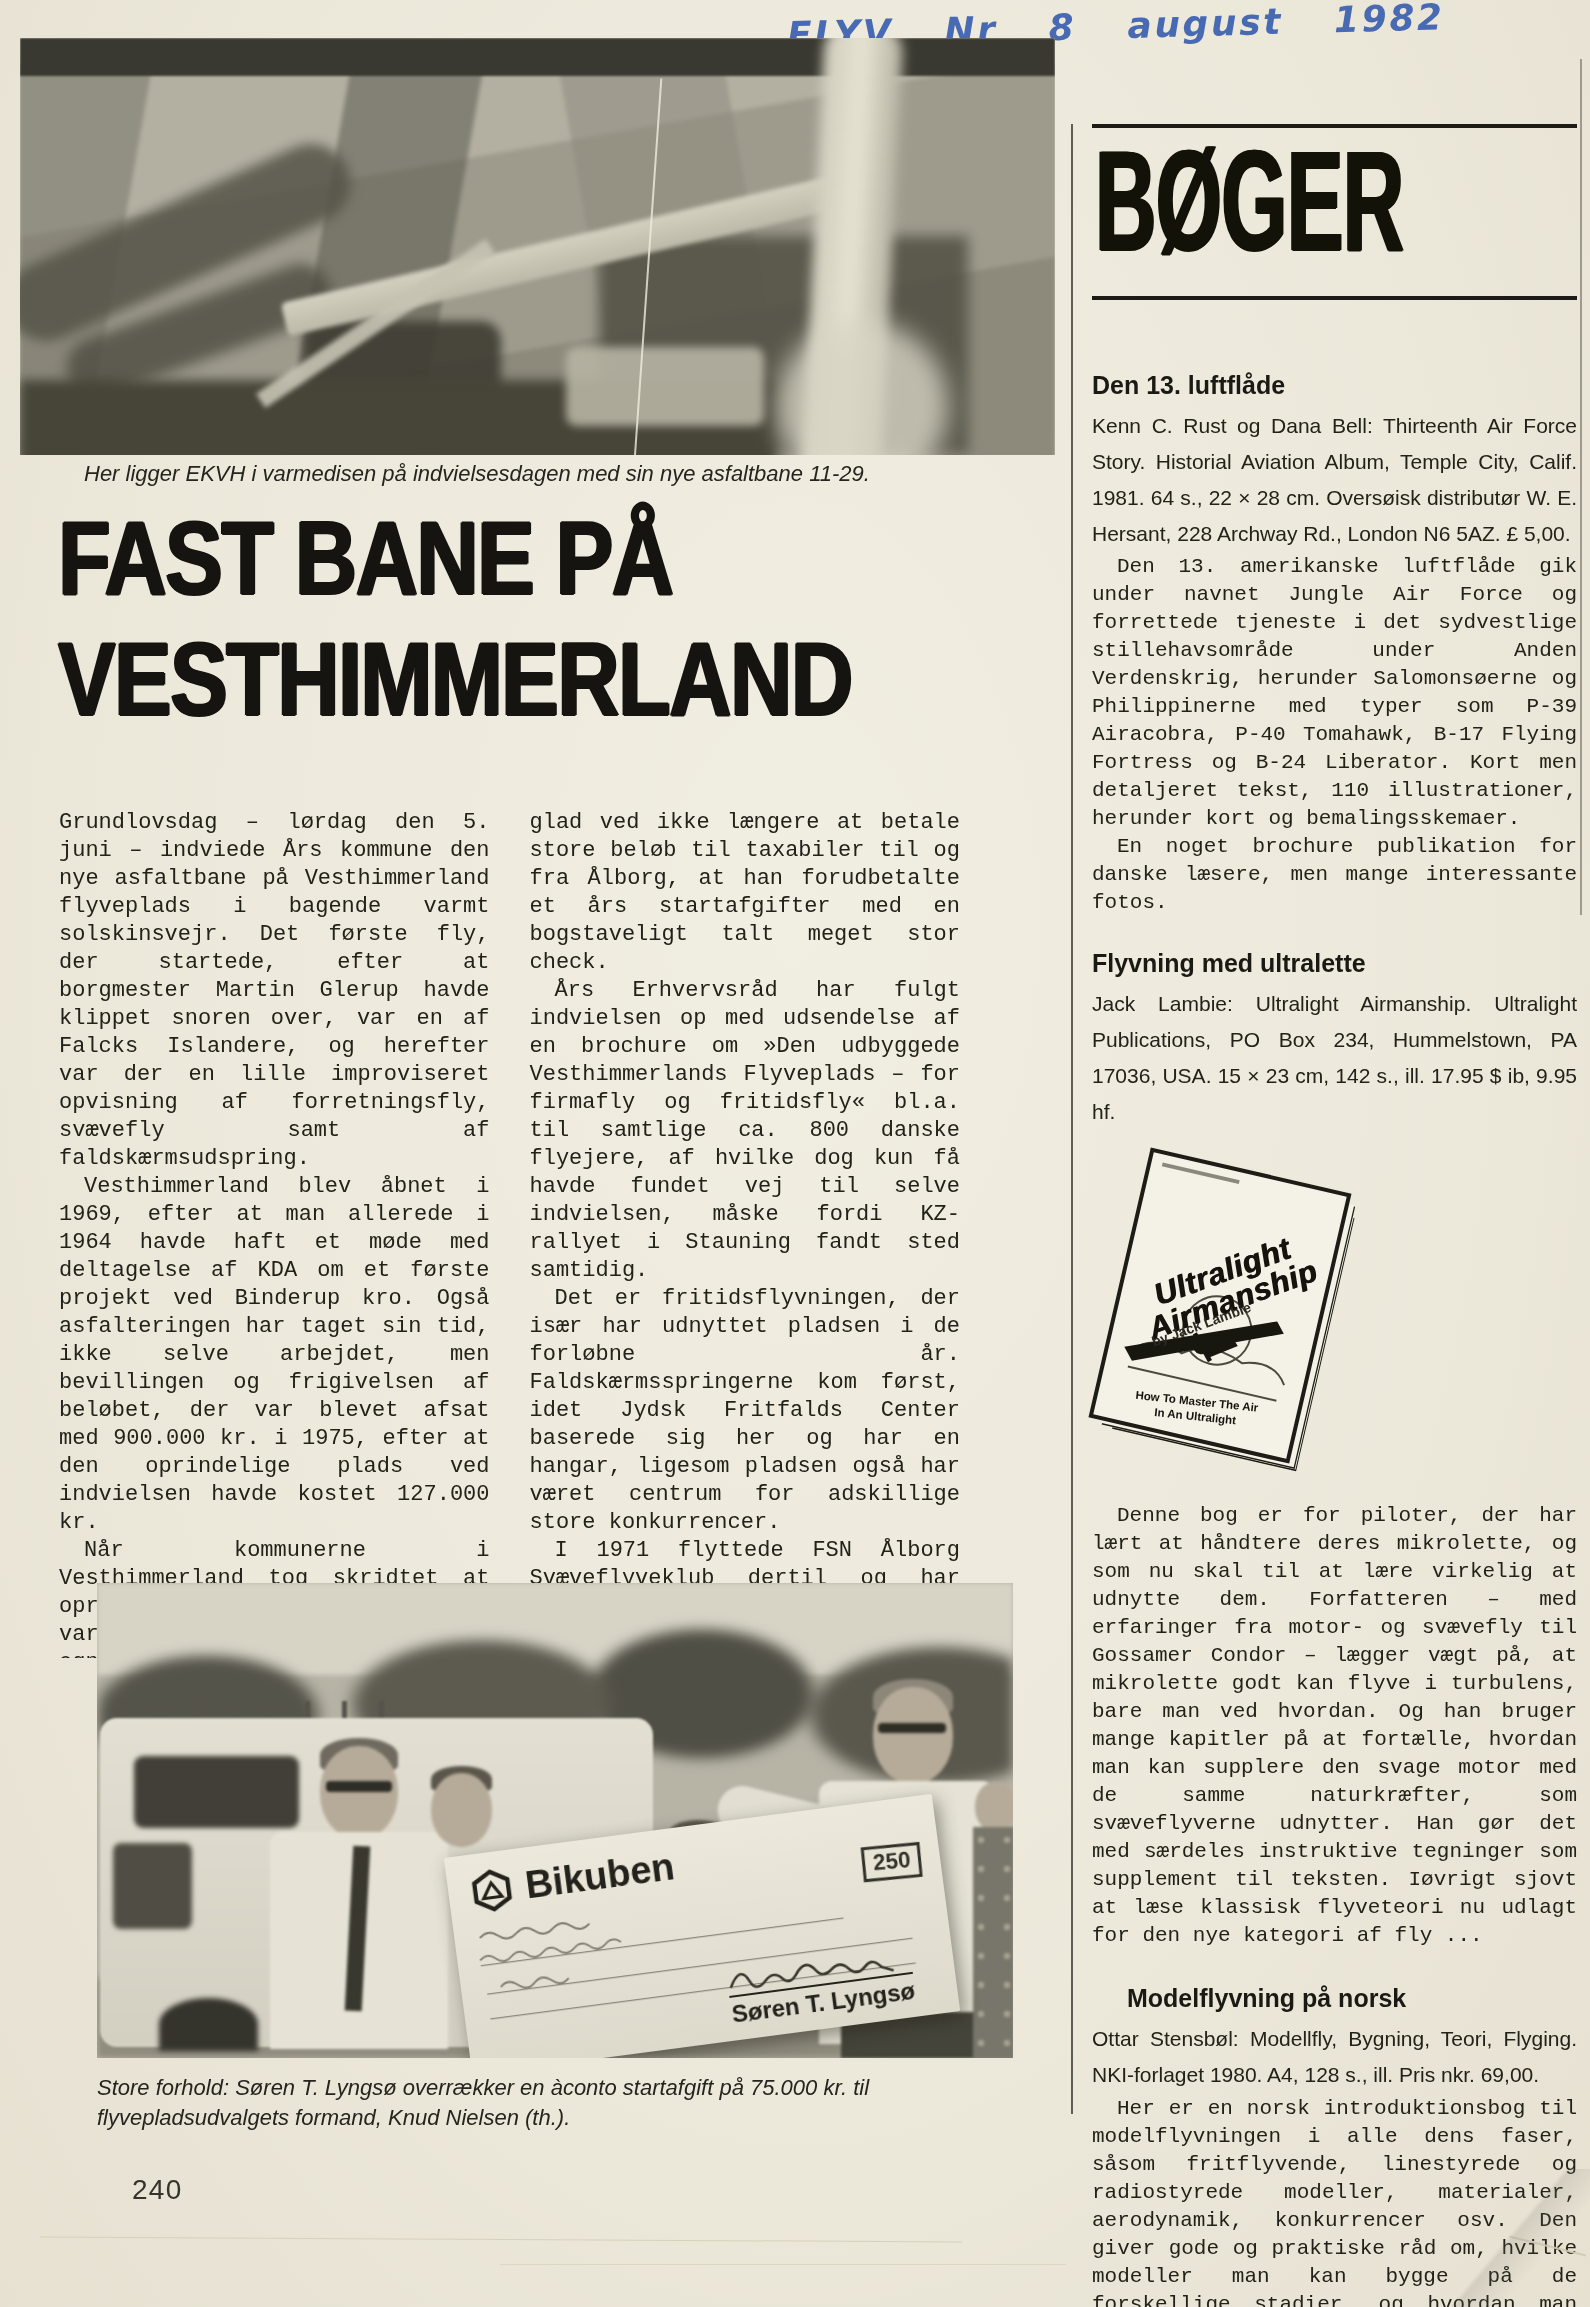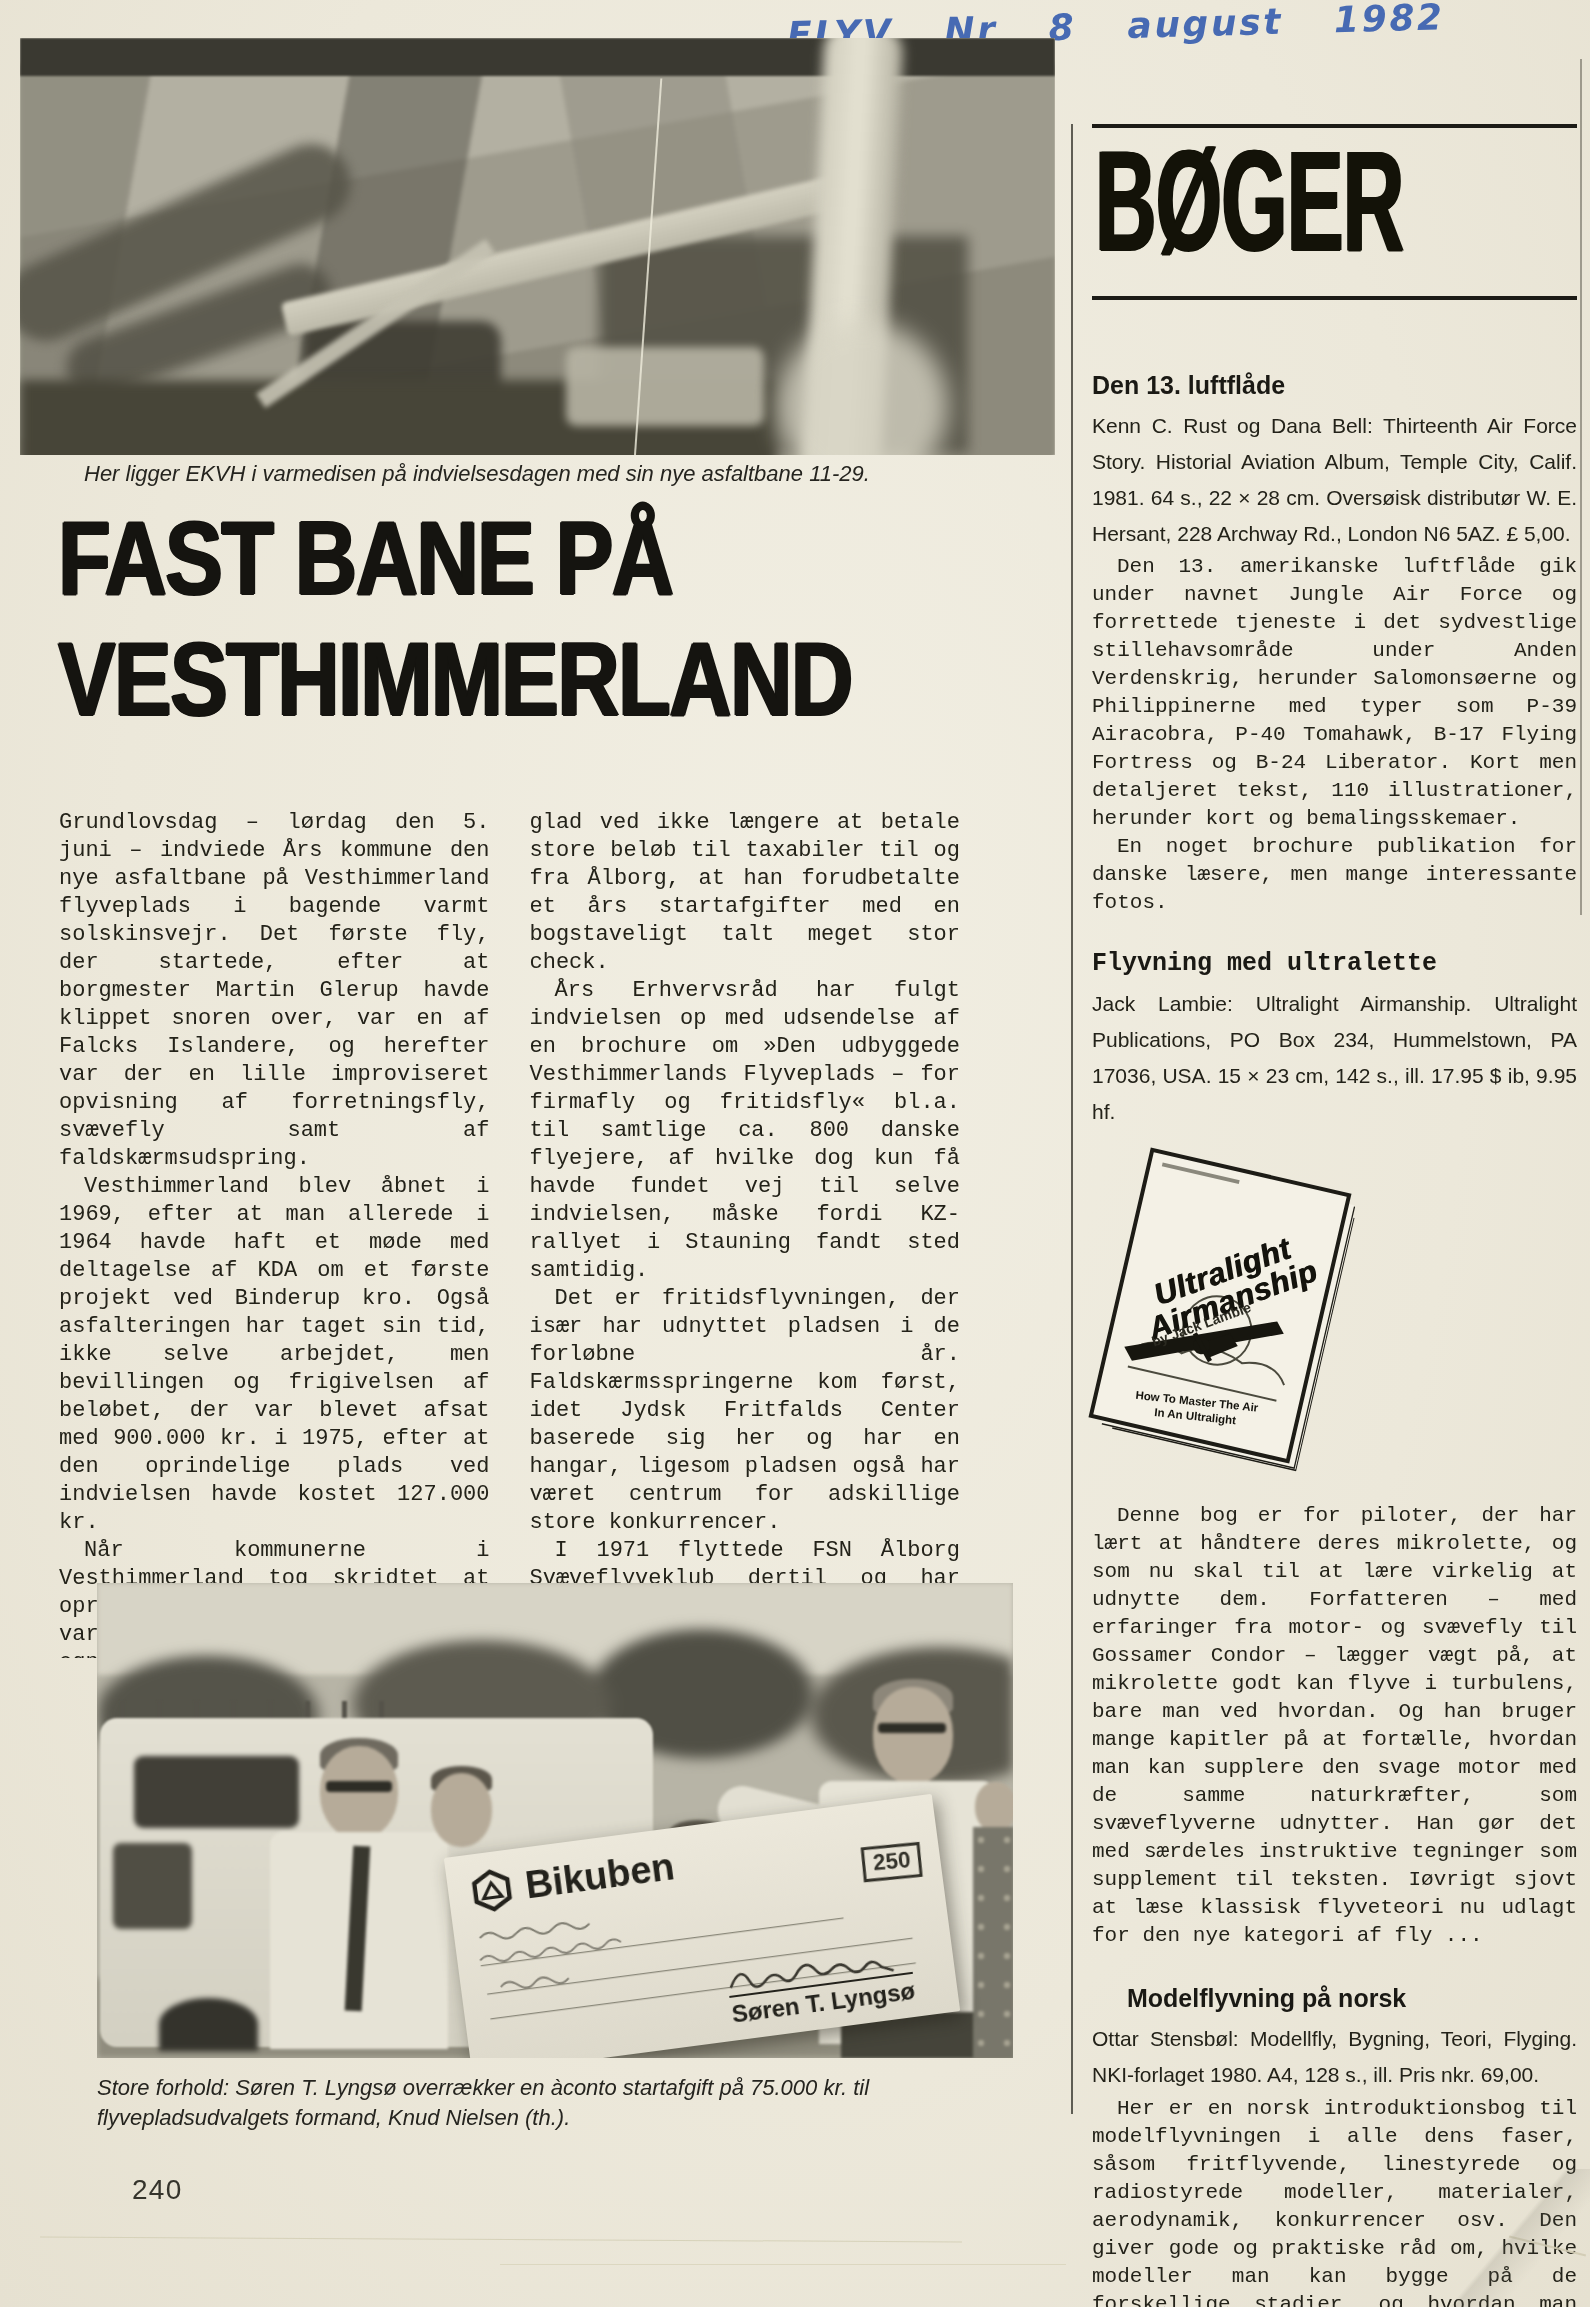--- a/index.html
+++ b/index.html
@@ -75,21 +75,21 @@
   .hrule{height:4px; background:#1c1b16;}
   .hrule.r2{margin-top:25px;}
   .b-title{font-size:142px; line-height:140px; font-weight:700; letter-spacing:-1.3px; color:#131208;
     transform:scaleX(.6); transform-origin:0 0; white-space:nowrap; margin:2.6px 0 0 2.6px;
     text-shadow:2px 0 #131208,-2px 0 #131208,0 1.3px #131208;}
   .review h3{font-size:25px; line-height:29px; font-weight:700; margin:0 0 8px 0; color:#1a1914;}
   .review .meta{font-size:21px; line-height:36px; text-align:justify; color:#232219;}
   .review .body{margin-top:1.3px;}
   .review .body p{font-size:21px; line-height:28px; text-align:justify; text-indent:25px; color:#232219;}
   .rv1 h3{margin-top:71px;}
-  .rv2 h3{margin-top:32px;font-family:Liberation Mono, monospace;}
+  .rv2 h3{margin-top:32px;}
   .rv3 h3{margin-top:34px;margin-left:35px;}
 
   
   .cover-wrap{position:relative; height:342px; margin:20px 0 10.5px 0;}
   .cover{position:absolute; left:25px; top:17px; width:198px; height:269px;
     background:#f4f1e6; border:4px solid #1d1c16; transform:rotate(13deg);
     box-shadow:9.2px 6.6px 0 -4px #f4f1e6, 10.5px 8px 0 -4px #1d1c16, 16px 13px 0 -8.6px #f4f1e6, 17px 14.5px 0 -8.6px #1d1c16;}
   .cover .series{position:absolute; left:10.5px; top:8px; width:79px; height:4px; background:#8a887c;}
   .cover .c-title{position:absolute; left:2.6px; top:84px; width:198px; text-align:center;
     transform:rotate(-33deg); font-weight:700; font-style:italic; font-size:31px; line-height:30px;

